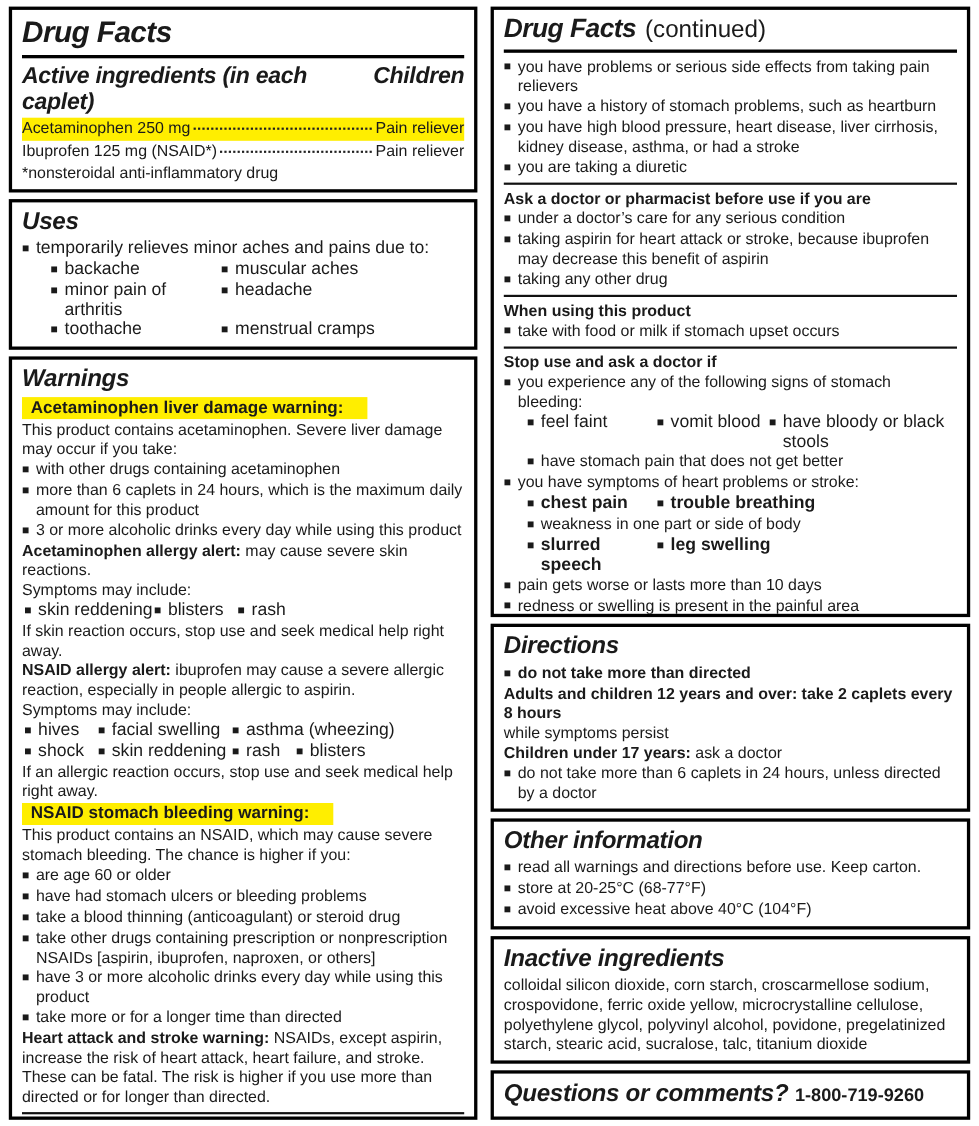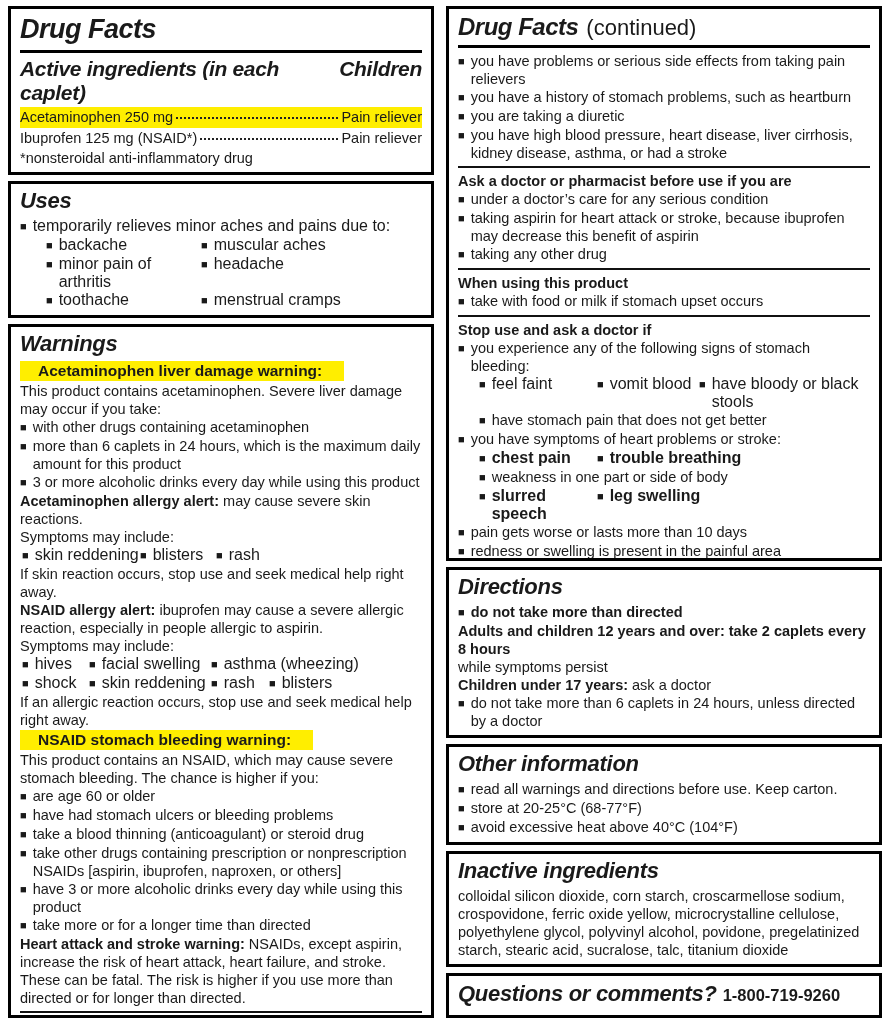--- a/index.html
+++ b/index.html
@@ -31,21 +31,21 @@
   .ai-row.hl { background:#ffee00; }
   .leader { flex:1; border-bottom:2px dotted #222; margin:0 3px; transform:translateY(-3px); }
   .footnote { font-size:14.5px; line-height:18px; }
 
   .bul { display:flex; align-items:flex-start; }
   .bul .sq { flex:0 0 auto; }
   .sq::before { content:"■"; font-size:11px; line-height:18px; margin-right:6px; position:relative; top:-1px; }
   ul { list-style:none; }
   li { display:flex; align-items:flex-start; }
 
-  .hl-head { display:inline-block; background:#ffee00; font-weight:bold; font-size:15.5px; line-height:19px; padding:0 22px 1px 18px; margin:1px 14px 1px 0;}
+  .hl-head { display:inline-block; background:#ffee00; font-weight:bold; font-size:15.5px; line-height:19px; padding:0 22px 1px 8px; margin:1px 14px 1px 0;}
 
   .grid-uses { display:grid; grid-template-columns:155px auto; margin-left:26px; }
   .inline-row { display:grid; margin-left:2px; }
   .cols-3a { grid-template-columns:118px 76px auto; }   
   .cols-3b { grid-template-columns:67px 122px auto; }   
   .cols-4  { grid-template-columns:67px 122px 58px auto; } 
   .sub { margin-left:21px; }
   .cols-sb1 { grid-template-columns:118px 102px auto; } 
   .cols-sb2 { grid-template-columns:118px auto;font-weight:bold; }
 
@@ -232,25 +232,25 @@
         <li>
             <span class="sq"></span>
             <span>you have problems or serious side effects from taking pain relievers</span>
           </li>
         <li>
             <span class="sq"></span>
             <span>you have a history of stomach problems, such as heartburn</span>
           </li>
         <li>
             <span class="sq"></span>
+            <span>you have high blood pressure, heart disease, liver cirrhosis, kidney disease, asthma, or had a stroke</span>
+          </li>
+        <li>
+            <span class="sq"></span>
             <span>you are taking a diuretic</span>
-          </li>
-        <li>
-            <span class="sq"></span>
-            <span>you have high blood pressure, heart disease, liver cirrhosis, kidney disease, asthma, or had a stroke</span>
           </li>
       </ul>
       <div class="rule"></div>
       <p><b class="lead">Ask a doctor or pharmacist before use if you are</b></p>
       <ul>
         <li>
             <span class="sq"></span>
             <span>under a doctor’s care for any serious condition</span>
           </li>
         <li>

